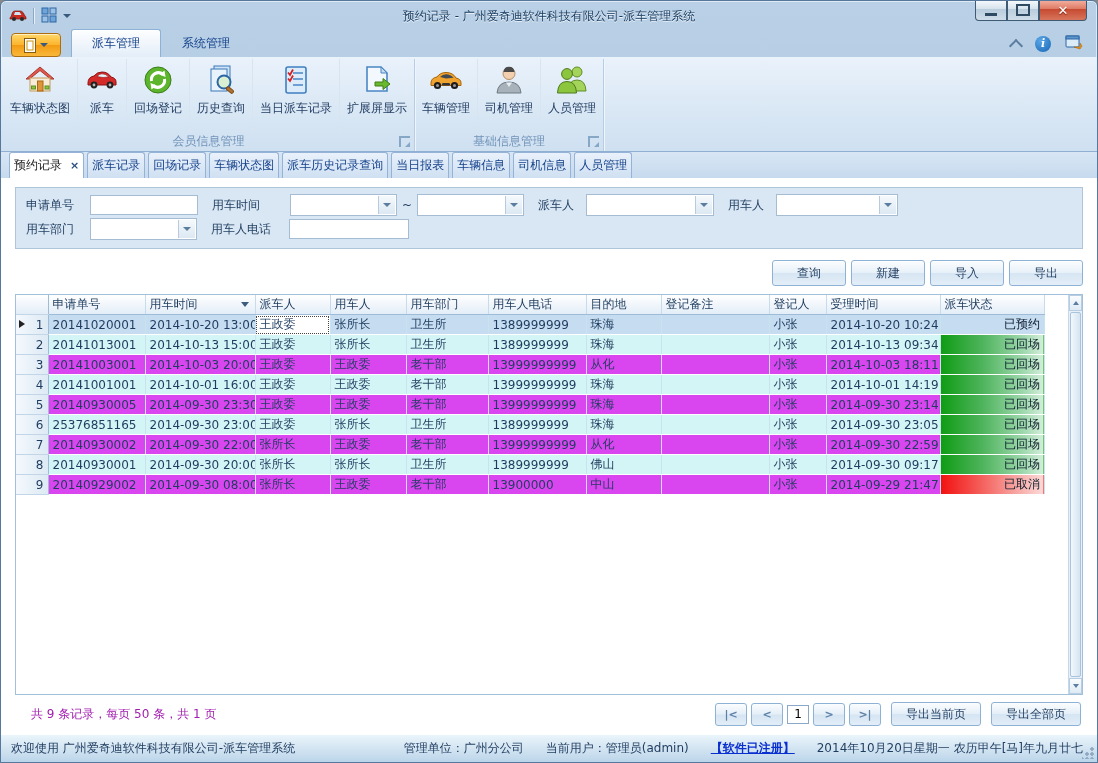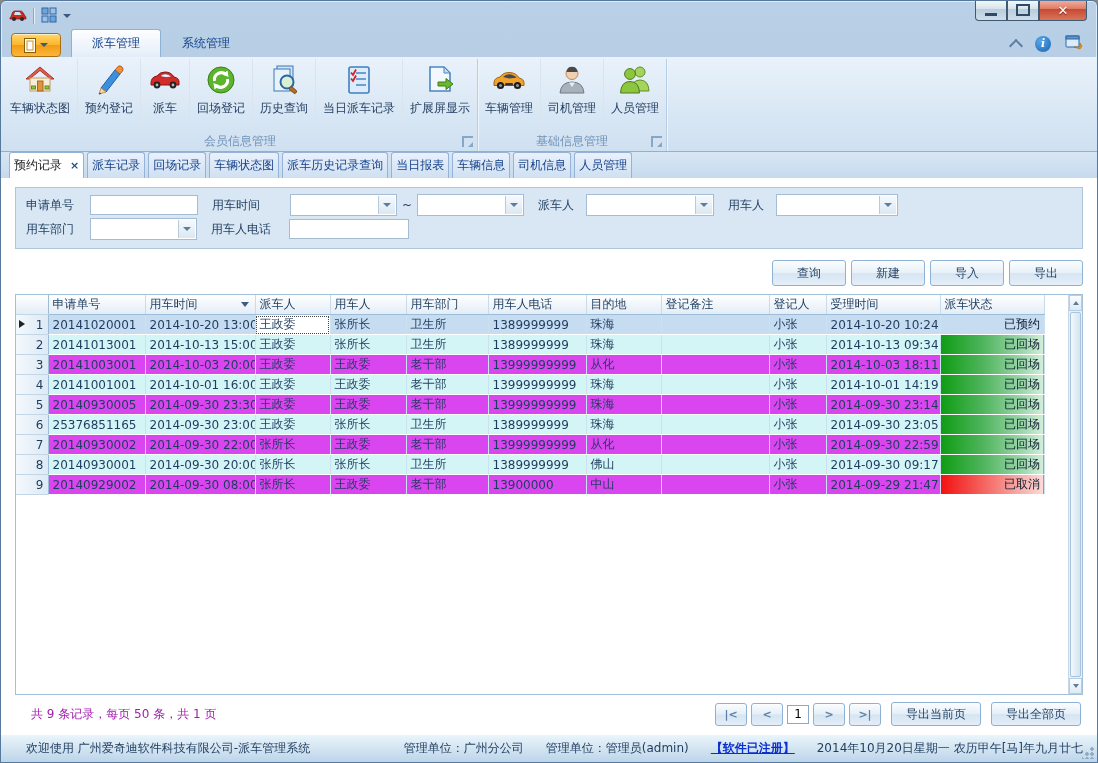--- a/index.html
+++ b/index.html
@@ -88,36 +88,37 @@
   
   .pager{flex:0 0 auto;height:38px;display:flex;align-items:center;padding:0 2px 0 16px;}
   .pgsum{color:#a21caf;}
   .pgbtns{margin-left:auto;display:flex;align-items:center;gap:4px;}
   .pbtn{min-width:30px;height:21px;border:1px solid #8db2d6;border-radius:3px;background:linear-gradient(#fbfdfe,#e5eff8 48%,#d6e5f3 52%,#e2edf7);color:#5d81a8;font-weight:bold;display:flex;align-items:center;justify-content:center;font-size:11px;}
   .pinput{width:20px;height:17px;border:1px solid #8aa9c8;text-align:center;font:inherit;padding:0;}
   .pexp{min-width:76px;height:22px;margin-left:6px;border:1px solid #8db2d6;border-radius:3px;background:linear-gradient(#fbfdfe,#e5eff8 48%,#d6e5f3 52%,#e2edf7);color:#1e3c5f;display:flex;align-items:center;justify-content:center;padding:0 6px;}
 
   
   .statusbar{height:28px;flex:0 0 auto;background:linear-gradient(#ecf6fc,#d4e5f2 50%,#bcd5ea);border-top:1px solid #fff;box-shadow:inset 0 1px 0 #fff;display:flex;align-items:center;padding:0 14px 0 10px;gap:22px;color:#1e3c5f;position:relative;}
-  .sb-welcome{margin-right:auto;margin-left:15px;}
+  .sb-welcome{margin-right:auto;}
   .sb-link{color:#0a2fd0;font-weight:bold;text-decoration:underline;}
   .grip{position:absolute;right:3px;bottom:3px;width:12px;height:12px;background:
     radial-gradient(circle at 10px 2px,#8fa9c2 1.5px,transparent 2px),
     radial-gradient(circle at 10px 7px,#8fa9c2 1.5px,transparent 2px),
     radial-gradient(circle at 5px 7px,#8fa9c2 1.5px,transparent 2px),
     radial-gradient(circle at 10px 12px,#8fa9c2 1.5px,transparent 2px),
     radial-gradient(circle at 5px 12px,#8fa9c2 1.5px,transparent 2px),
     radial-gradient(circle at 0px 12px,#8fa9c2 1.5px,transparent 2px);}
 </style>
 </head>
 <body>
 
 <div class="window">
 
   <div class="titlebar">
+    <div class="title-text">预约记录 - 广州爱奇迪软件科技有限公司-派车管理系统</div>
     <div class="qat">
       <span>
         <svg width="18" height="14" viewBox="0 0 18 14">
             <path d="M2 9 L3.5 4.5 Q4 3 6 3 L11 3 Q13 3 14 4.5 L16 8 Q17 8.4 17 10 L17 11 L1 11 L1 10 Q1 9.2 2 9 Z" fill="#c92a22" stroke="#7d150f" stroke-width=".7"></path>
             <circle cx="5" cy="11" r="2" fill="#2b2b2b"></circle>
             <circle cx="13" cy="11" r="2" fill="#2b2b2b"></circle>
             <path d="M6 4 L10.5 4 L12.5 7 L5 7 Z" fill="#cfe4f2"></path>
           </svg>
       </span>
       <span class="sep"></span>
@@ -171,31 +172,20 @@
           <span class="ric">
             <svg width="32" height="32" viewBox="0 0 32 32">
                 <path d="M16 3 L30 15 L26.5 15 L16 6.5 L5.5 15 L2 15 Z" fill="#e2574c" stroke="#a83a2e" stroke-width="1"></path>
                 <rect x="6" y="14" width="20" height="13" fill="#f7ecd9" stroke="#c59a5f"></rect>
                 <rect x="13.5" y="17" width="5.5" height="10" fill="#e0953c" stroke="#a8690f"></rect>
                 <rect x="7.5" y="22" width="4" height="3" fill="#8cc63f" stroke="#5f8f23"></rect>
                 <rect x="21" y="22" width="4" height="3" fill="#8cc63f" stroke="#5f8f23"></rect>
               </svg>
           </span>
           <span class="rlab">车辆状态图</span>
-        </div>
-        <div class="rbtn">
-          <span class="ric">
-            <svg width="32" height="32" viewBox="0 0 32 32">
-                <path d="M8 24 L22 6 L27 10 L13 28 Z" fill="#3e8ede" stroke="#1f5ea6"></path>
-                <path d="M22 6 L25 2.5 Q27 1 29 3 Q31 5 29.5 7 L27 10 Z" fill="#f2903a" stroke="#b55f14"></path>
-                <path d="M8 24 L13 28 L6 30 Z" fill="#f5d8a8" stroke="#c0955a"></path>
-                <path d="M6.8 28.5 L8.5 29.8 L6 30.5 Z" fill="#333"></path>
-              </svg>
-          </span>
-          <span class="rlab">预约登记</span>
         </div>
         <div class="rbtn">
           <span class="ric">
             <svg width="34" height="32" viewBox="0 0 34 22">
                 <path d="M3 14 Q3 8 9 7 Q12 3 17 3 Q23 3 26 8 Q31 9 31 13 L31 16 L3 16 Z" fill="#d42a2a" stroke="#8c1212"></path>
                 <path d="M12 7.5 Q14 4.8 17 4.8 Q21 4.8 23.5 8 L18 8.5 Z" fill="#e8f2fa" stroke="#8c1212" stroke-width=".6"></path>
                 <circle cx="9" cy="16" r="3.4" fill="#222"></circle>
                 <circle cx="9" cy="16" r="1.4" fill="#bbb"></circle>
                 <circle cx="25" cy="16" r="3.4" fill="#222"></circle>
                 <circle cx="25" cy="16" r="1.4" fill="#bbb"></circle>
@@ -549,19 +539,19 @@
         <div class="pbtn">&gt;|</div>
         <div class="pexp">导出当前页</div>
         <div class="pexp">导出全部页</div>
       </div>
     </div>
   </div>
 
   <div class="statusbar">
     <span class="sb-welcome">欢迎使用 广州爱奇迪软件科技有限公司-派车管理系统</span>
     <span>管理单位：广州分公司</span>
-    <span>管理单位：管理员(admin)</span>
+    <span>当前用户：管理员(admin)</span>
     <span class="sb-link">【软件已注册】</span>
     <span>2014年10月20日星期一 农历甲午[马]年九月廿七</span>
     <span class="grip"></span>
   </div>
 
 </div>
 
 </body></html>

